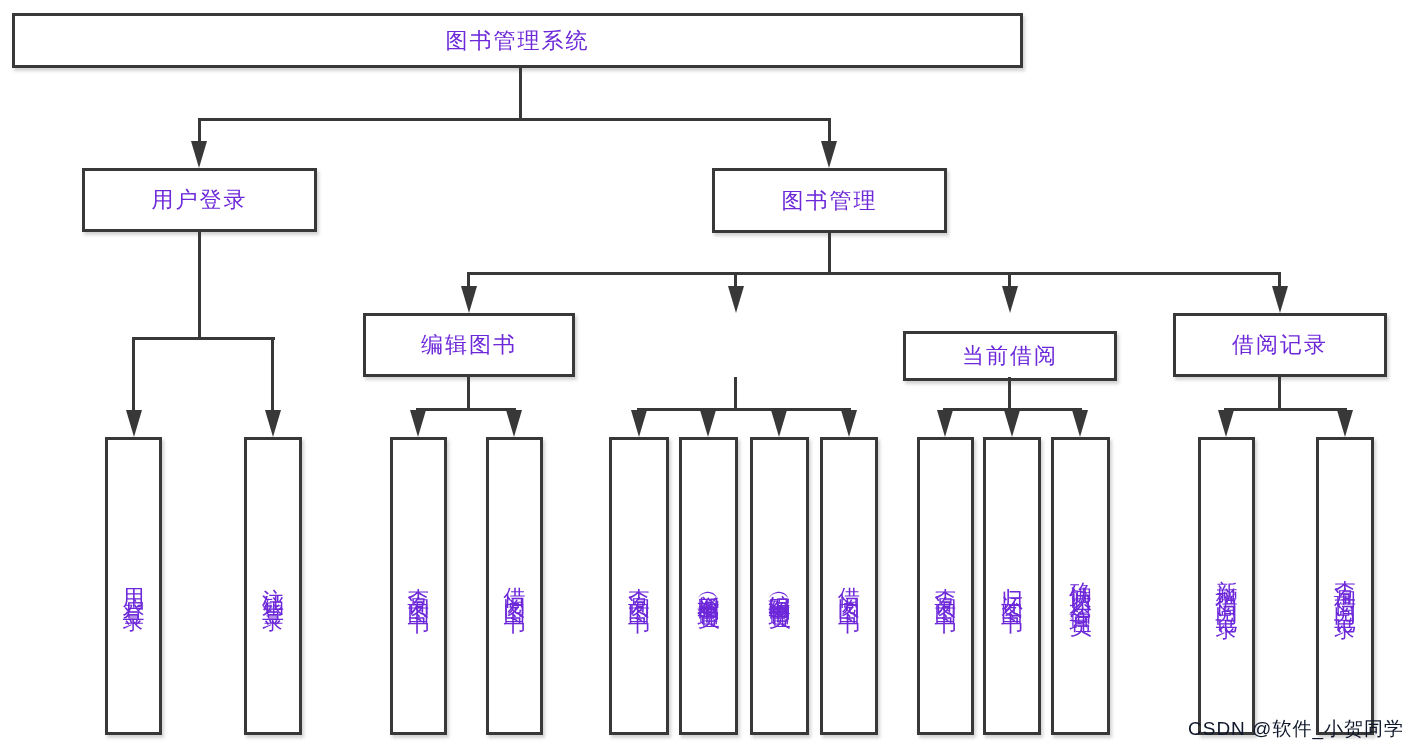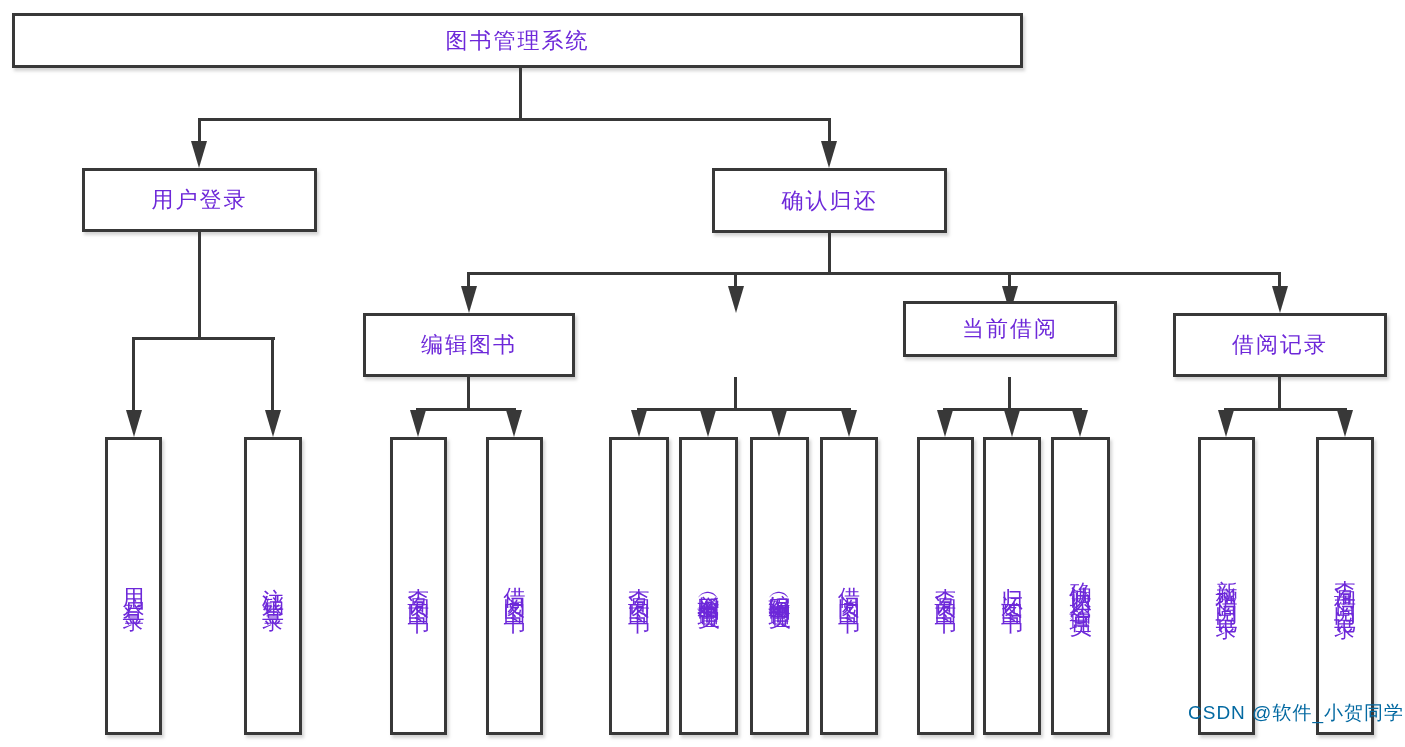--- a/index.html
+++ b/index.html
@@ -44,65 +44,65 @@
     position: absolute;
     width: 0;
     height: 0;
     border-left: 8px solid transparent;
     border-right: 8px solid transparent;
     border-top: 27px solid #383838;
   }
   .watermark {
     position: absolute;
     left: 1188px;
-    top: 700px;
+    top: 716px;
     font-size: 19px;
     letter-spacing: 1px;
-    color: #0369a1;
+    color: #0f172a;
     white-space: nowrap;
     z-index: 5;
   }
 </style>
 </head>
 <body>
 
 <div class="canvas">
 
   <div class="box hbox" style="left:12px;top:13px;width:1011px;height:55px">图书管理系统</div>
 
   <div class="vline" style="left:519px;top:68px;width:3px;height:50px"></div>
   <div class="hline" style="left:198px;top:118px;width:633px;height:3px"></div>
   <div class="vline" style="left:198px;top:118px;width:3px;height:26px"></div>
   <div class="arrow" style="left:191px;top:141px"></div>
   <div class="vline" style="left:828px;top:118px;width:3px;height:26px"></div>
   <div class="arrow" style="left:821px;top:141px"></div>
 
   <div class="box hbox" style="left:82px;top:168px;width:235px;height:64px">用户登录</div>
-  <div class="box hbox" style="left:712px;top:168px;width:235px;height:65px">确认归还</div>
+  <div class="box hbox" style="left:712px;top:168px;width:235px;height:65px">图书管理</div>
 
   <div class="vline" style="left:198px;top:232px;width:3px;height:105px"></div>
   <div class="hline" style="left:132px;top:337px;width:143px;height:3px"></div>
   <div class="vline" style="left:132px;top:337px;width:3px;height:75px"></div>
   <div class="arrow" style="left:126px;top:410px"></div>
   <div class="vline" style="left:271px;top:337px;width:3px;height:75px"></div>
   <div class="arrow" style="left:265px;top:410px"></div>
 
   <div class="vline" style="left:828px;top:233px;width:3px;height:39px"></div>
   <div class="hline" style="left:467px;top:272px;width:814px;height:3px"></div>
   <div class="vline" style="left:467px;top:272px;width:3px;height:18px"></div>
   <div class="arrow" style="left:461px;top:286px"></div>
   <div class="vline" style="left:734px;top:272px;width:3px;height:18px"></div>
   <div class="arrow" style="left:728px;top:286px"></div>
   <div class="vline" style="left:1008px;top:272px;width:3px;height:18px"></div>
   <div class="arrow" style="left:1002px;top:286px"></div>
   <div class="vline" style="left:1278px;top:272px;width:3px;height:18px"></div>
   <div class="arrow" style="left:1272px;top:286px"></div>
 
   <div class="box hbox" style="left:363px;top:313px;width:212px;height:64px">编辑图书</div>
-  <div class="box hbox" style="left:903px;top:301px;width:214px;height:56px">当前借阅</div>
+  <div class="box hbox" style="left:903px;top:331px;width:214px;height:50px">当前借阅</div>
   <div class="box hbox" style="left:1173px;top:313px;width:214px;height:64px">借阅记录</div>
 
   <div class="vline" style="left:467px;top:377px;width:3px;height:31px"></div>
   <div class="hline" style="left:416px;top:408px;width:100px;height:3px"></div>
   <div class="vline" style="left:416px;top:408px;width:3px;height:7px"></div>
   <div class="arrow" style="left:410px;top:410px"></div>
   <div class="vline" style="left:512px;top:408px;width:3px;height:7px"></div>
   <div class="arrow" style="left:506px;top:410px"></div>
 
   <div class="vline" style="left:734px;top:377px;width:3px;height:31px"></div>

